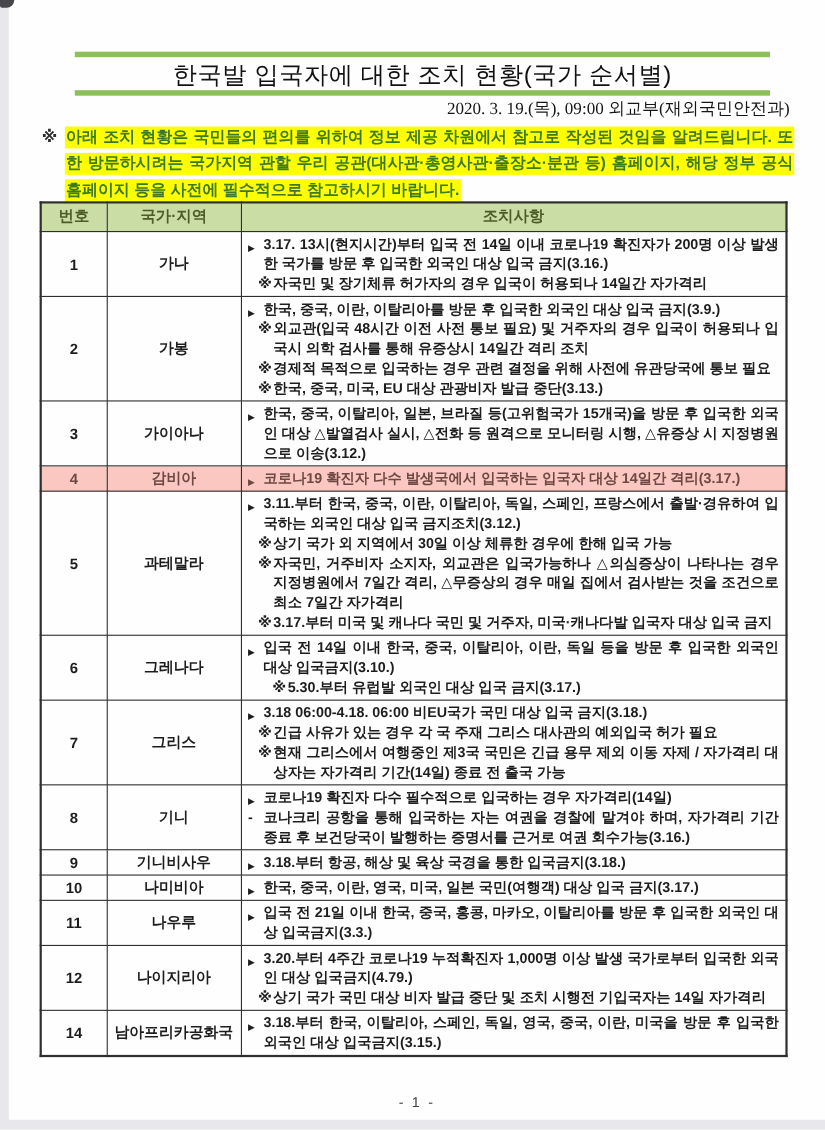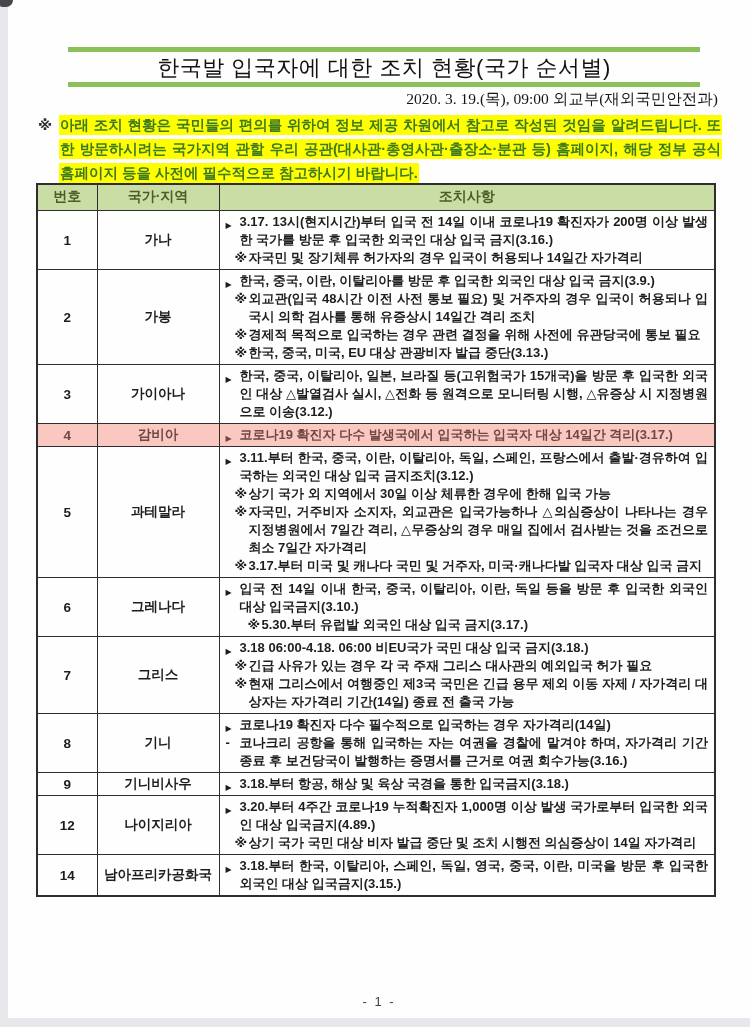--- a/index.html
+++ b/index.html
@@ -193,25 +193,39 @@
           </td>
   </tr>
         <tr>
     <td class="no">9</td>
     <td class="country">기니비사우</td>
     <td class="meas">
             <div class="ms ind0"><span class="mk arrow">▶</span><span>3.18.부터 항공, 해상 및 육상 국경을 통한 입국금지(3.18.)</span></div>
           </td>
   </tr>
         <tr>
+    <td class="no">10</td>
+    <td class="country">나미비아</td>
+    <td class="meas">
+            <div class="ms ind0"><span class="mk arrow">▶</span><span>한국, 중국, 이란, 영국, 미국, 일본 국민(여행객) 대상 입국 금지(3.17.)</span></div>
+          </td>
+  </tr>
+        <tr>
+    <td class="no">11</td>
+    <td class="country">나우루</td>
+    <td class="meas">
+            <div class="ms ind0"><span class="mk arrow">▶</span><span>입국 전 21일 이내 한국, 중국, 홍콩, 마카오, 이탈리아를 방문 후 입국한 외국인 대상 입국금지(3.3.)</span></div>
+          </td>
+  </tr>
+        <tr>
     <td class="no">12</td>
     <td class="country">나이지리아</td>
     <td class="meas">
-            <div class="ms ind0"><span class="mk arrow">▶</span><span>3.20.부터 4주간 코로나19 누적확진자 1,000명 이상 발생 국가로부터 입국한 외국인 대상 입국금지(4.89.)</span></div>
-            <div class="ms ind1"><span class="mk">※</span><span>상기 국가 국민 대상 비자 발급 중단 및 조치 시행전 의심증상이 14일 자가격리</span></div>
+            <div class="ms ind0"><span class="mk arrow">▶</span><span>3.20.부터 4주간 코로나19 누적확진자 1,000명 이상 발생 국가로부터 입국한 외국인 대상 입국금지(4.79.)</span></div>
+            <div class="ms ind1"><span class="mk">※</span><span>상기 국가 국민 대상 비자 발급 중단 및 조치 시행전 기입국자는 14일 자가격리</span></div>
           </td>
   </tr>
         <tr>
     <td class="no">14</td>
     <td class="country">남아프리카공화국</td>
     <td class="meas">
             <div class="ms ind0"><span class="mk arrow">▶</span><span>3.18.부터 한국, 이탈리아, 스페인, 독일, 영국, 중국, 이란, 미국을 방문 후 입국한 외국인 대상 입국금지(3.15.)</span></div>
           </td>
   </tr>
       </tbody>

